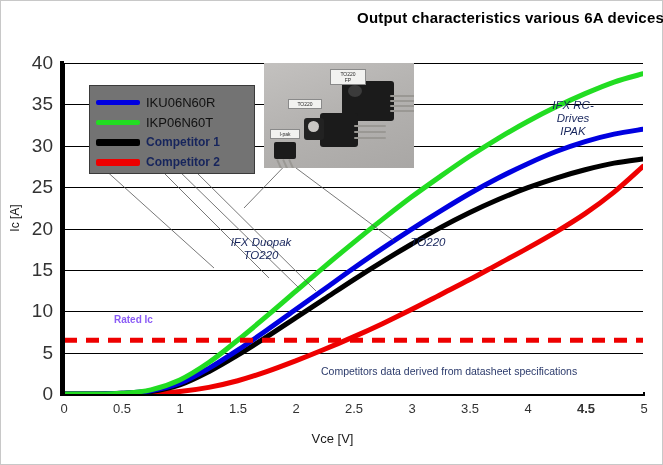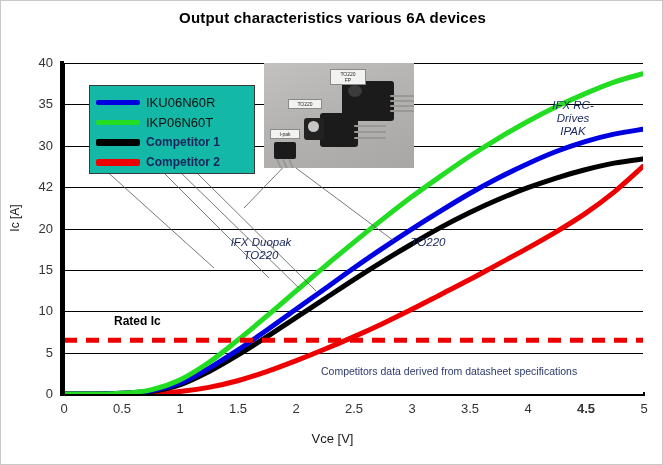--- a/index.html
+++ b/index.html
@@ -4,48 +4,48 @@
 <style>
   html,body{margin:0;padding:0;background:#ffffff;}
   body{width:663px;height:465px;overflow:hidden;
        font-family:"Liberation Sans",sans-serif;}
   #page{position:relative;width:663px;height:465px;background:#fff;
         border:1px solid #c8c8c8;box-sizing:border-box;}
 
   
   #title-block{position:absolute;left:0;top:6px;width:663px;text-align:center;}
   .title-line{font-size:15px;font-weight:bold;color:#000;line-height:21px;
-              letter-spacing:.2px;}
+              letter-spacing:.2px;text-align:right;}
 
   
   #ylabel{position:absolute;left:-16px;top:210px;width:60px;text-align:center;
           font-size:12px;color:#1a1a1a;
           transform:rotate(-90deg);transform-origin:50% 50%;}
   #xlabel{position:absolute;left:0;top:430px;width:663px;text-align:center;
           font-size:13px;color:#1a1a1a;}
 
   
   #plot{position:absolute;left:63px;top:62px;width:579px;height:331px;
         background:#fff;box-sizing:border-box;}
   #plot-svg{position:absolute;left:0;top:0;}
 
   
   .axis-line{position:absolute;background:#000;}
   #axis-left  {left:59px; top:60px; width:4px;  height:335px;}
   #axis-bottom{left:59px; top:391px;width:585px;height:4px;}
 
   
-  .ytick{position:absolute;width:44px;text-align:right;font-size:13px;
+  .ytick{position:absolute;width:44px;text-align:right;font-size:19px;
          color:#333;line-height:12px;}
   .xtick{position:absolute;width:46px;text-align:center;font-size:13px;
          color:#333;line-height:12px;top:402px;}
 
   
   #legend{position:absolute;left:88px;top:84px;width:166px;height:89px;
-          background:#14b8a6;border:1px solid #3a3a3a;box-sizing:border-box;
+          background:#737373;border:1px solid #3a3a3a;box-sizing:border-box;
           padding:6px 0 0 0;text-align:center;}
   .legend-row{display:flex;align-items:center;height:20px;padding-left:6px;}
   .legend-swatch{width:44px;height:5px;border-radius:2px;margin-right:6px;
                  flex:0 0 auto;}
   .legend-swatch.thick{height:7px;}
   .legend-text{font-size:13px;color:#111;white-space:nowrap;}
   .legend-text.bold{font-weight:bold;font-size:12px;color:#17255c;}
 
   
   #photo{position:absolute;left:263px;top:62px;width:150px;height:105px;
@@ -54,41 +54,41 @@
      background:linear-gradient(160deg,#c3c1bf 0%,#b5b3b1 45%,#a9a7a5 100%);}
   .dev{position:absolute;background:#1b1b1b;border-radius:2px;}
   .pin{position:absolute;background:#9a9894;height:2px;border-radius:1px;}
   .plabel{position:absolute;background:#f2f2f0;border:1px solid #8a8a8a;
           font-size:5px;line-height:6px;color:#2b2b2b;text-align:center;
           padding:1px 2px;font-family:"Liberation Sans",sans-serif;}
 
   
   .annot{position:absolute;font-size:11.5px;font-weight:normal;font-style:italic;
          color:#17255c;line-height:13px;text-align:center;}
-  #annot-rated{position:absolute;left:113px;top:313px;font-size:12px;
-         font-weight:bold;font-style:normal;color:#000000;}
+  #annot-rated{position:absolute;left:113px;top:313px;font-size:10px;
+         font-weight:bold;font-style:normal;color:#8b5cf6;}
   #annot-note{position:absolute;left:320px;top:364px;font-size:10.5px;
          color:#2b3a6b;font-weight:normal;font-style:normal;}
 </style>
 </head>
 <body>
 
 <div id="page">
 
   <div id="title-block">
     <div class="title-line">Output characteristics various 6A devices</div>
   </div>
 
   <div id="ylabel">Ic [A]</div>
   <div id="xlabel">Vce [V]</div>
 
   <div class="ytick" style="left:8px;top:56px;">40</div>
   <div class="ytick" style="left:8px;top:97px;">35</div>
   <div class="ytick" style="left:8px;top:139px;">30</div>
-  <div class="ytick" style="left:8px;top:180px;">42</div>
+  <div class="ytick" style="left:8px;top:180px;">25</div>
   <div class="ytick" style="left:8px;top:222px;">20</div>
   <div class="ytick" style="left:8px;top:263px;">15</div>
   <div class="ytick" style="left:8px;top:304px;">10</div>
   <div class="ytick" style="left:8px;top:346px;">5</div>
   <div class="ytick" style="left:8px;top:387px;">0</div>
 
   <div class="xtick" style="left:40px;">0</div>
   <div class="xtick" style="left:98px;">0.5</div>
   <div class="xtick" style="left:156px;">1</div>
   <div class="xtick" style="left:214px;">1.5</div>

